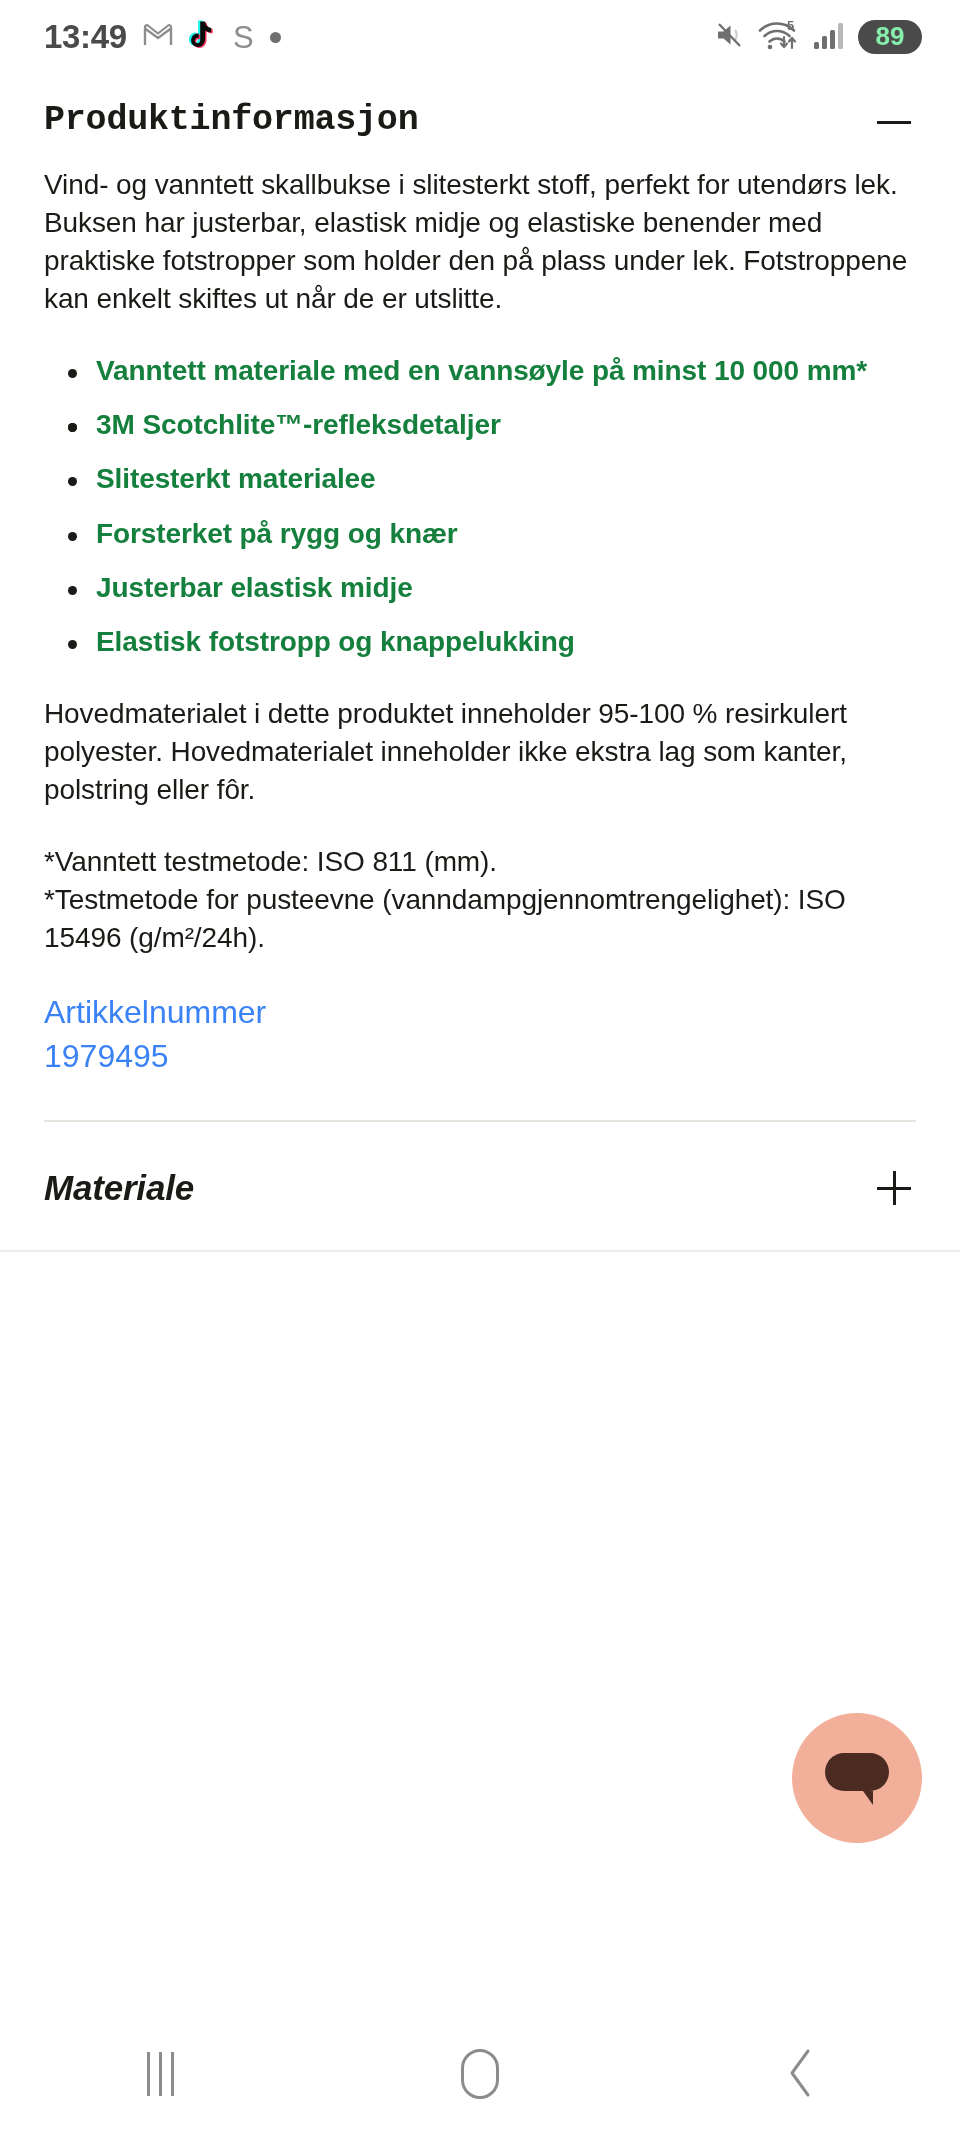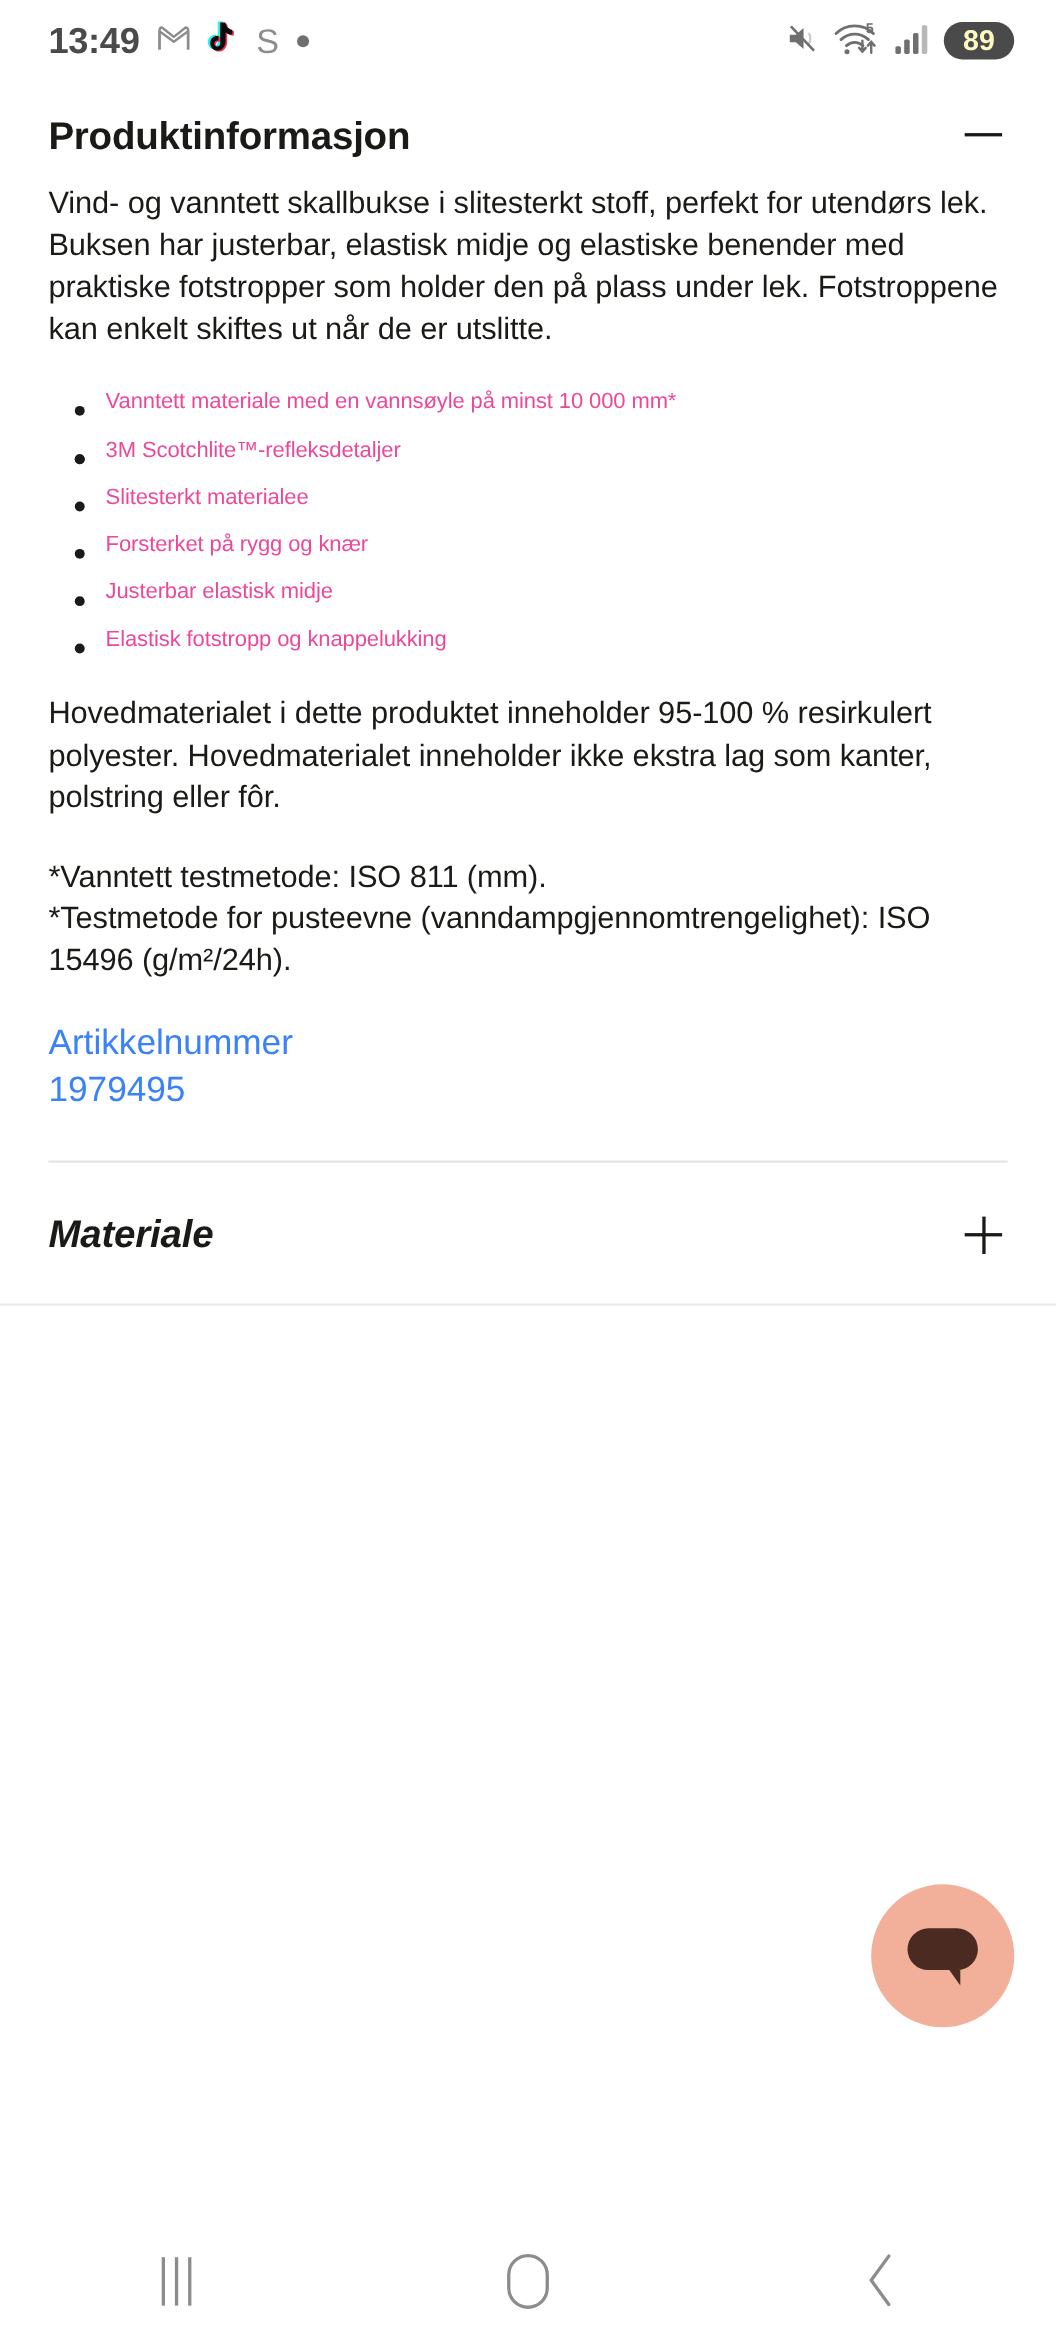--- a/index.html
+++ b/index.html
@@ -57,37 +57,38 @@
     font-family: "Liberation Sans", sans-serif;
   }
   .status-dot {
     width: 11px; height: 11px;
     border-radius: 50%;
     background: #6f6f6f;
     display: block;
   }
   .battery-pill {
     background: #4a4a4a;
-    color: #fef9c3;
+    color: #86efac;
     border-radius: 18px;
     font-size: 26px;
     font-weight: 700;
     padding: 3px 13px 5px;
     line-height: 1;
     display: inline-block;
     min-width: 64px;
     text-align: center;
   }
 
   
   .section-head {
     display: flex;
-    align-items: flex-end;
+    align-items: flex-start;
     justify-content: space-between;
     padding: 26px 44px 22px 44px;
+    font-family: Liberation Mono, monospace;
   }
   .section-title {
     font-size: 35px;
     font-weight: 700;
     color: #1a1a16;
     letter-spacing: -0.2px;
   }
   .section-toggle {
     width: 44px; height: 44px;
     display: flex; align-items: center; justify-content: center;
@@ -126,25 +127,26 @@
   .para:last-child { margin-bottom: 0; }
 
   .feature-list {
     list-style: none;
     margin: 30px 0 34px 0;
     padding: 0;
   }
   .feature-list li {
     position: relative;
     padding-left: 52px;
-    font-size: 20px;
+    font-size: 28px;
     line-height: 1.36;
-    color: #ec4899;
+    color: #15803d;
     margin-bottom: 16px;
     letter-spacing: -0.1px;
+    font-weight: bold;
   }
   .feature-list li:last-child { margin-bottom: 0; }
   .feature-list li .bullet {
     position: absolute;
     left: 24px;
     top: 17px;
     width: 9px; height: 9px;
     border-radius: 50%;
     background: #1a1a16;
   }

